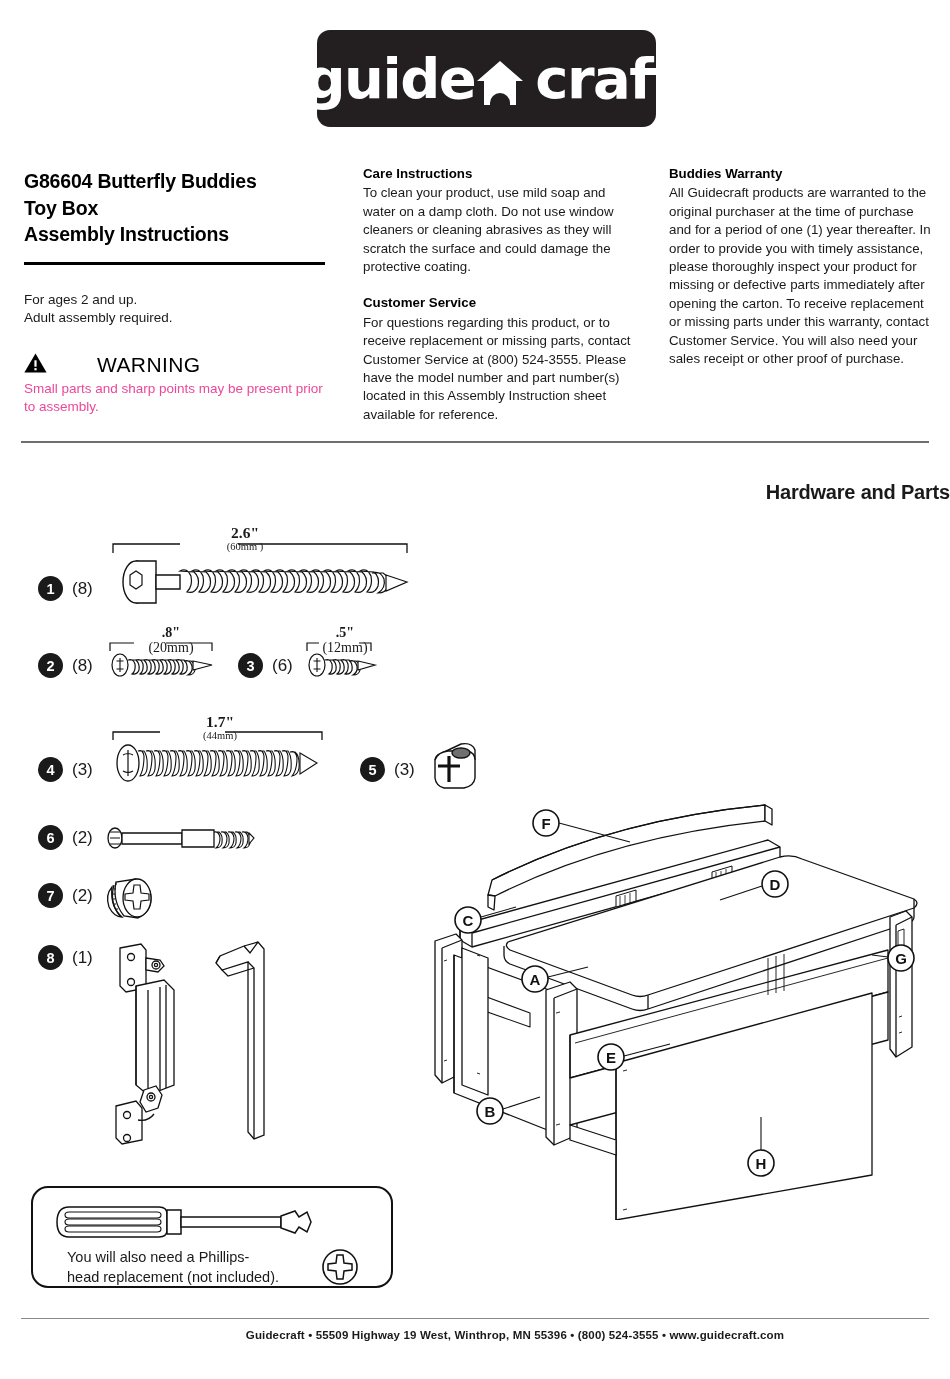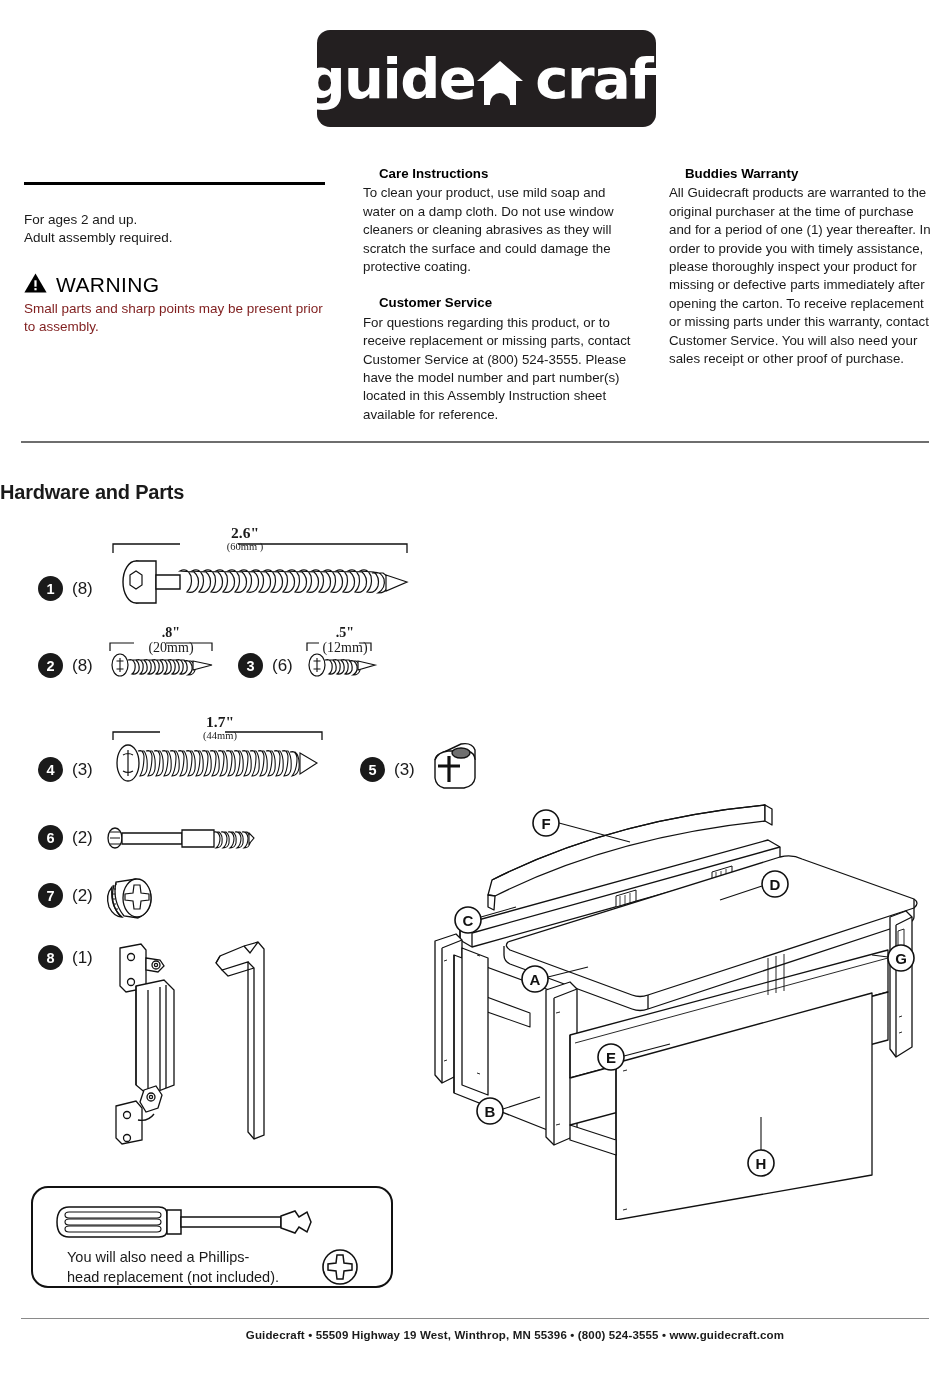--- a/index.html
+++ b/index.html
@@ -81,65 +81,65 @@
   #warning-row {
     margin-top: 26px;
     display: flex;
     align-items: center;
     gap: 9px;
   }
   #warning-word {
     font-size: 21px;
     letter-spacing: 0.4px;
     color: #000;
+    margin-left: 41px;
   }
   #warning-text {
     margin-top: 3px;
     font-size: 13.5px;
     line-height: 1.33;
-    color: #7f1d1d;
+    color: #ec4899;
   }
 
   
   .info-col {
     position: absolute;
     top: 165px;
     font-size: 13.3px;
     line-height: 1.385;
     color: #1a1a1a;
   }
   #care-col { left: 363px; width: 278px; }
   #warranty-col { left: 669px; width: 263px; }
   .info-head {
     font-weight: bold;
     font-size: 13.3px;
     color: #000;
     margin-bottom: 1px;
-    margin-left: 16px;
   }
   .info-body { margin: 0 0 18px 0; }
   .info-body:last-child { margin-bottom: 0; }
 
   
   #main-rule {
     position: absolute;
     left: 21px;
     top: 441px;
     width: 908px;
     height: 2px;
     background: #6e6e6e;
   }
 
   
   #hardware-heading {
     position: absolute;
     left: 0;
     top: 481px;
     width: 950px;
-    text-align: left;
+    text-align: right;
     font-size: 20px;
     font-weight: bold;
     letter-spacing: -0.2px;
     color: #1a1a1a;
   }
 
   
   .badge {
     width: 25px;
     height: 25px;
@@ -249,20 +249,25 @@
                  M24 45 L24 34 A9 9 0 0 0 15 43 L15 45 Z
                  M24 45 L24 34 A9 9 0 0 1 33 43 L33 45 Z" fill="#ffffff"></path>
         <path d="M24 45 L24 33 A10 10 0 0 0 14 43 L14 45 Z" fill="#231f20"></path>
         <path d="M24 45 L24 33 A10 10 0 0 1 34 43 L34 45 Z" fill="#231f20"></path>
       </svg>
     </span>
     <span class="logo-word">craft</span>
   </div>
 
   <div id="title-col">
+    <div id="product-title">
+      <div>G86604 Butterfly Buddies</div>
+      <div>Toy Box</div>
+      <div>Assembly Instructions</div>
+    </div>
     <div id="title-rule"></div>
 
     <div id="ages-text">
       <div>For ages 2 and up.</div>
       <div>Adult assembly required.</div>
     </div>
 
     <div id="warning-row">
       <span>
         <svg width="23" height="20" viewBox="0 0 23 20" aria-hidden="true">

